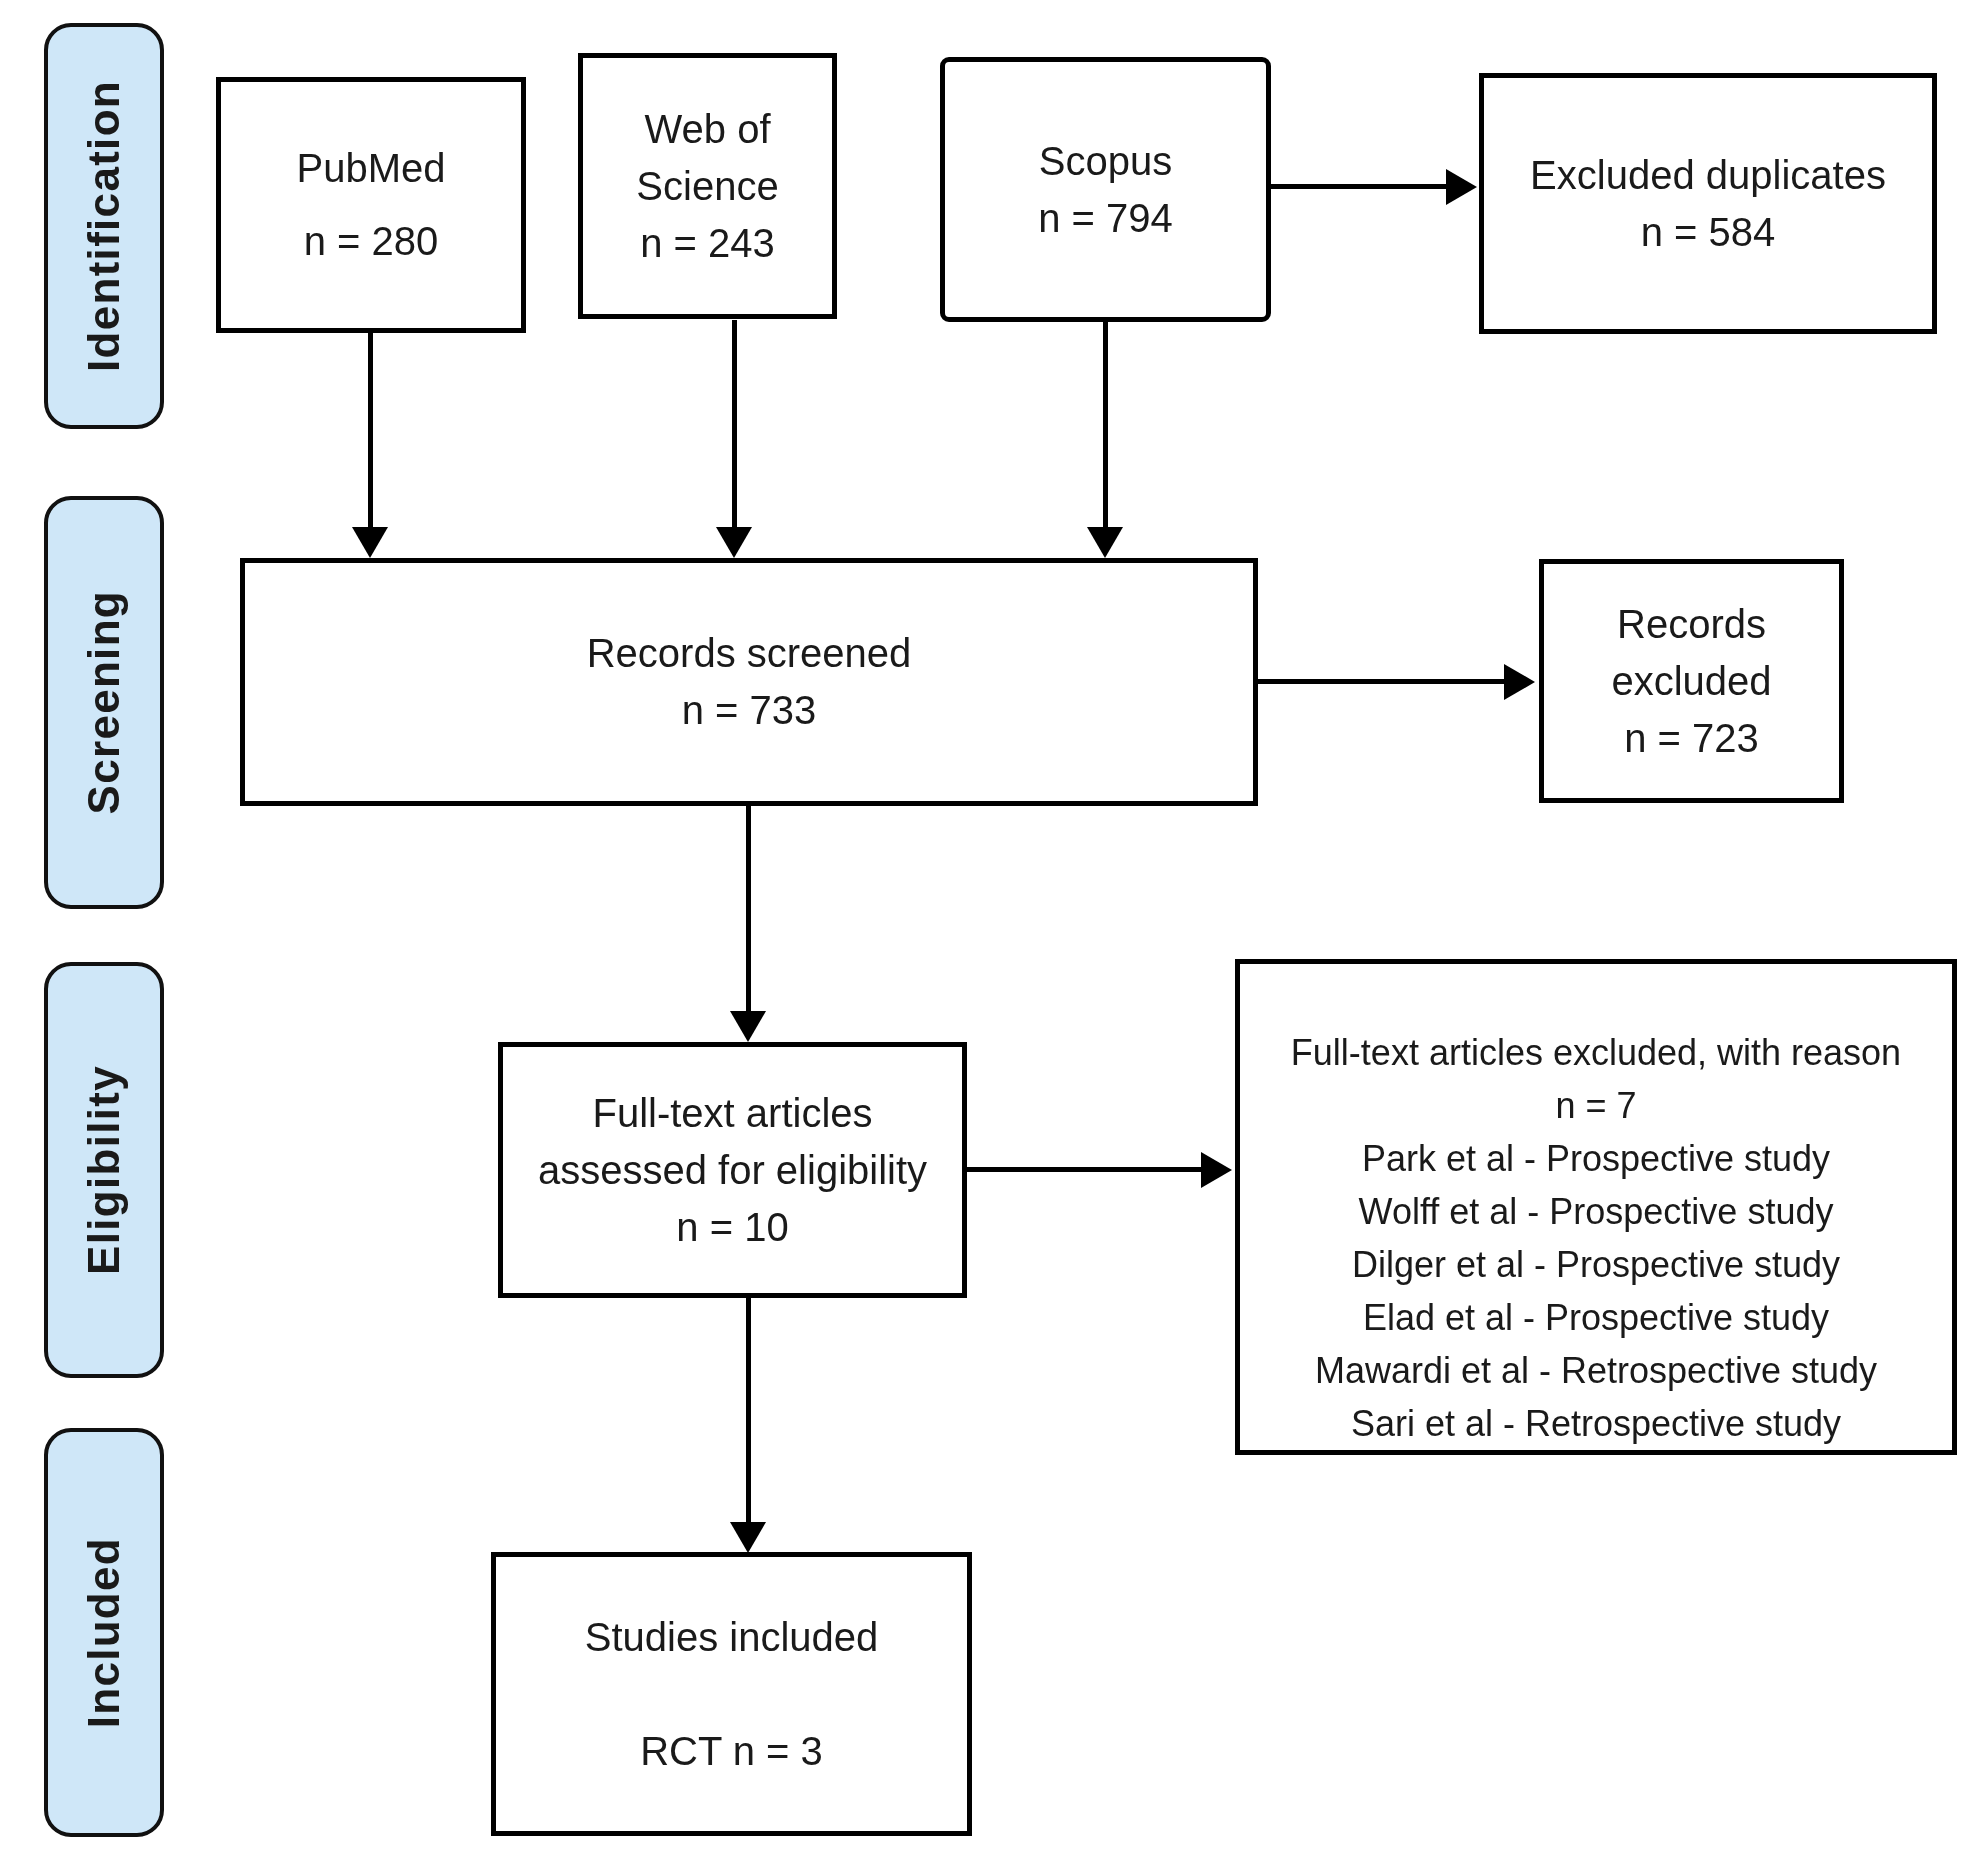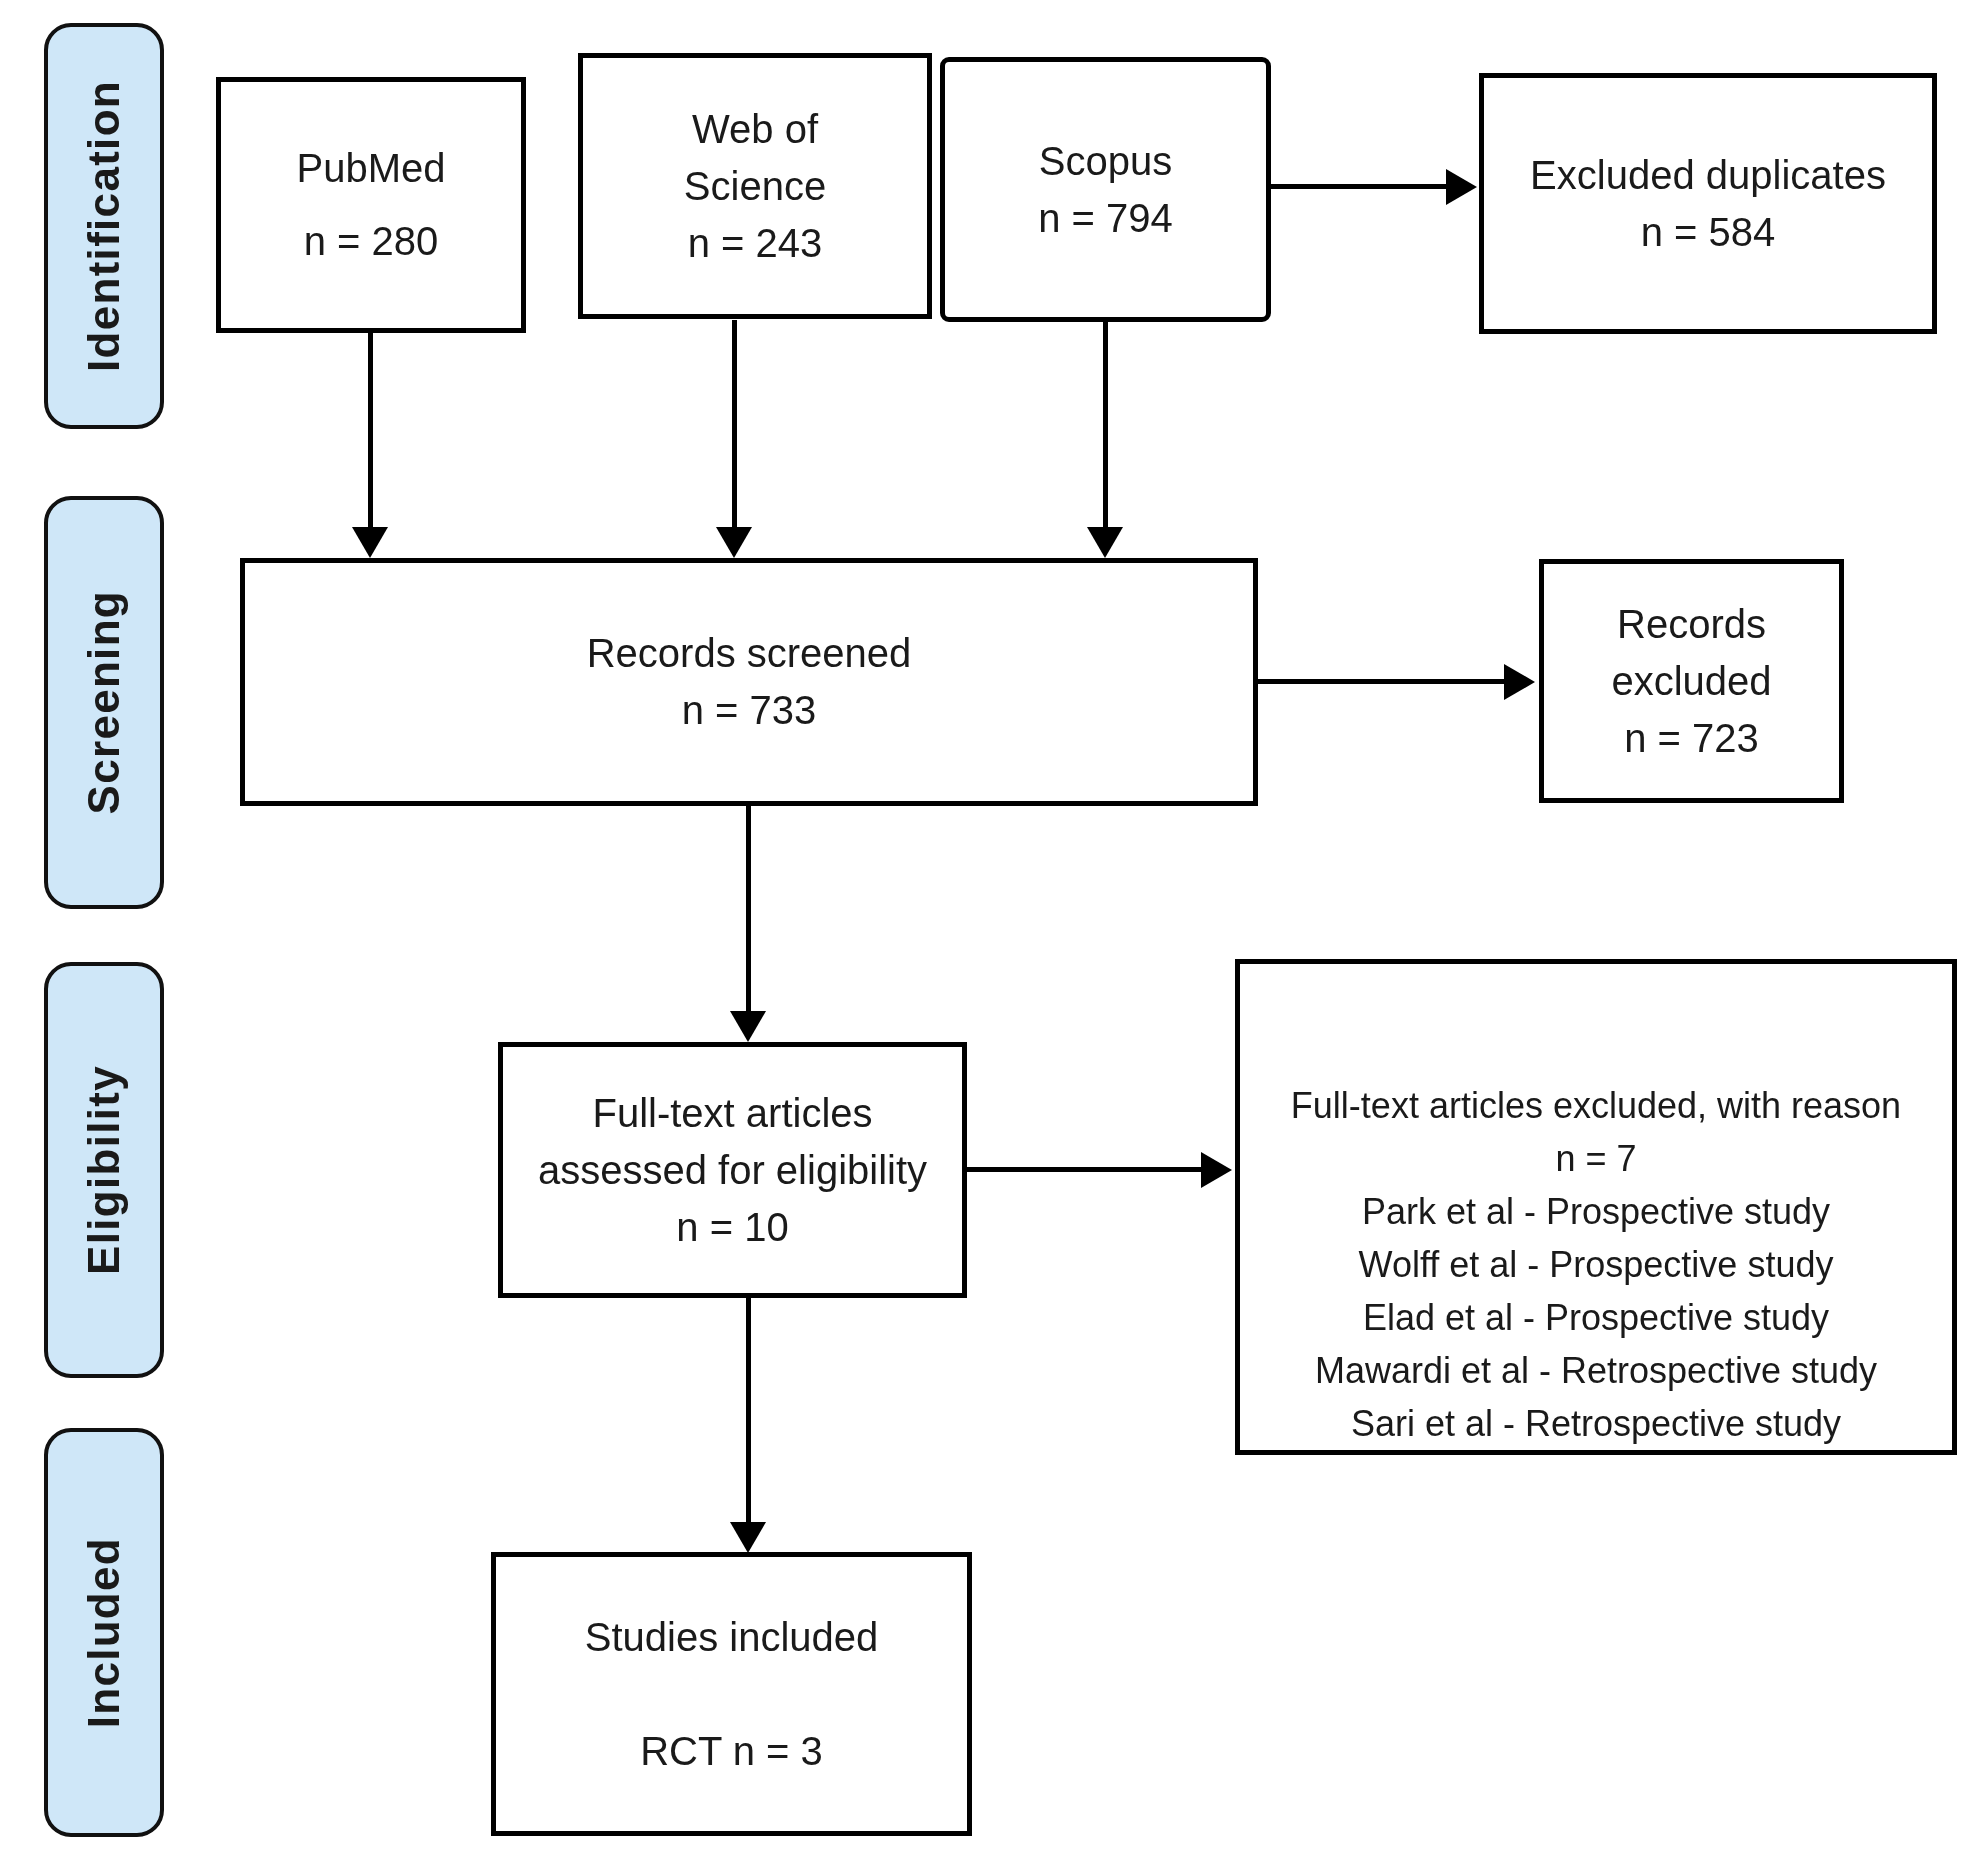--- a/index.html
+++ b/index.html
@@ -107,21 +107,21 @@
   </div>
   <div class="stage" style="left:44px; top:1428px; width:120px; height:409px;">
     <span class="stage-text">Included</span>
   </div>
 
   <div class="box" style="left:216px; top:77px; width:310px; height:256px;gap:16px;">
     <div class="line">PubMed</div>
     <div class="line">n = 280</div>
   </div>
 
-  <div class="box" style="left:578px; top:53px; width:354px; height:266px;">
+  <div class="box" style="left:578px; top:53px; width:259px; height:266px;">
     <div class="line">Web of</div>
     <div class="line">Science</div>
     <div class="line">n = 243</div>
   </div>
 
   <div class="box" style="left:940px; top:57px; width:331px; height:265px;border-radius:9px;">
     <div class="line">Scopus</div>
     <div class="line">n = 794</div>
   </div>
 
@@ -145,20 +145,21 @@
     <div class="line">Full-text articles</div>
     <div class="line">assessed for eligibility</div>
     <div class="line">n = 10</div>
   </div>
 
   <div class="box dense" style="left:1235px; top:959px; width:722px; height:496px;justify-content:flex-end;">
     <div class="line">Full-text articles excluded, with reason</div>
     <div class="line">n = 7</div>
     <div class="line">Park et al - Prospective study</div>
     <div class="line">Wolff et al - Prospective study</div>
+    <div class="line">Dilger et al - Prospective study</div>
     <div class="line">Elad et al - Prospective study</div>
     <div class="line">Mawardi et al - Retrospective study</div>
     <div class="line">Sari et al - Retrospective study</div>
   </div>
 
   <div class="box" style="left:491px; top:1552px; width:481px; height:284px;">
     <div class="line">Studies included</div>
     <div class="line"></div>
     <div class="line">RCT n = 3</div>
   </div>

